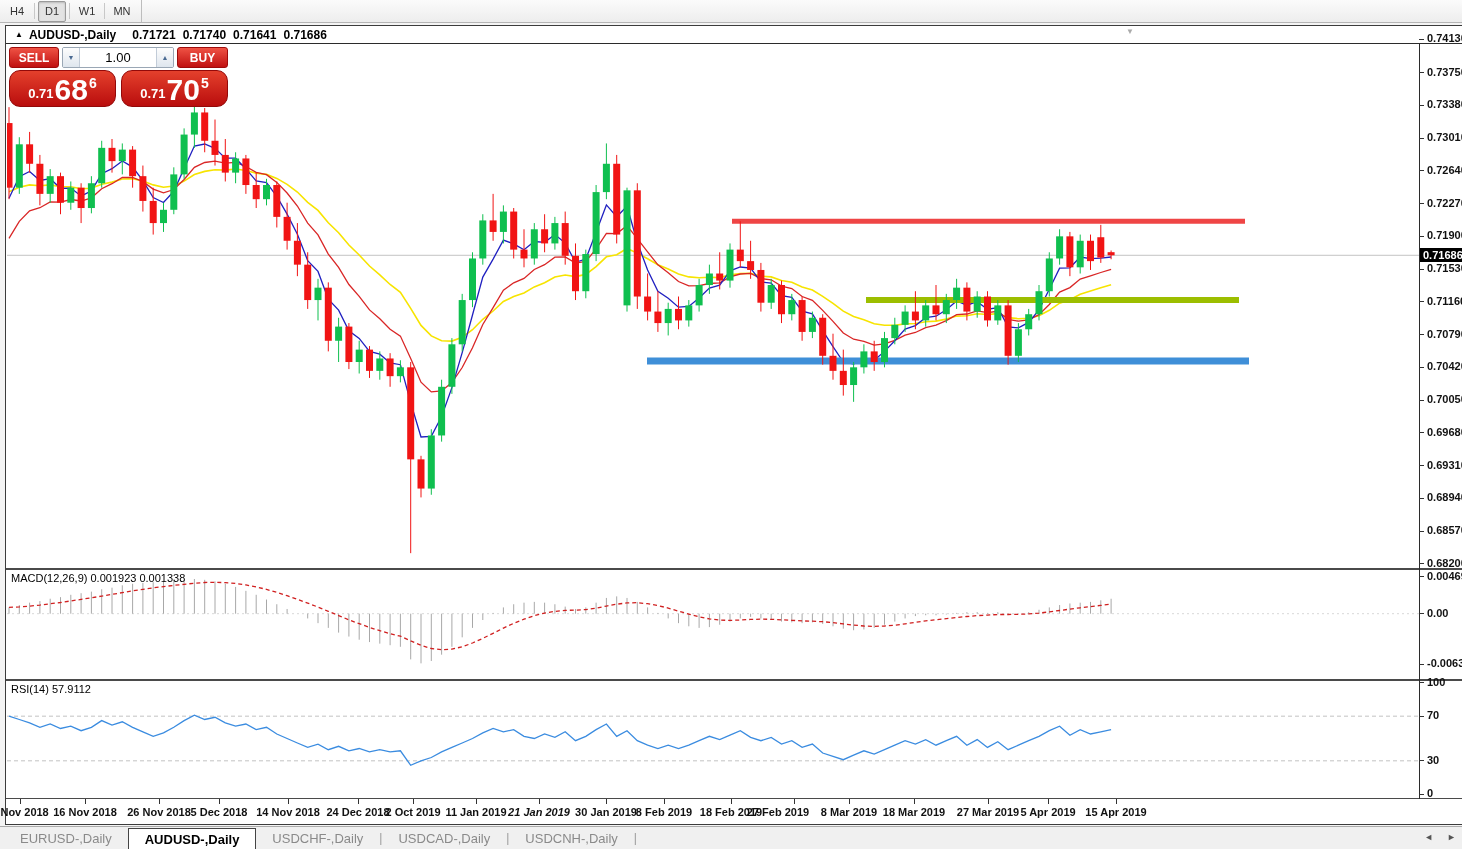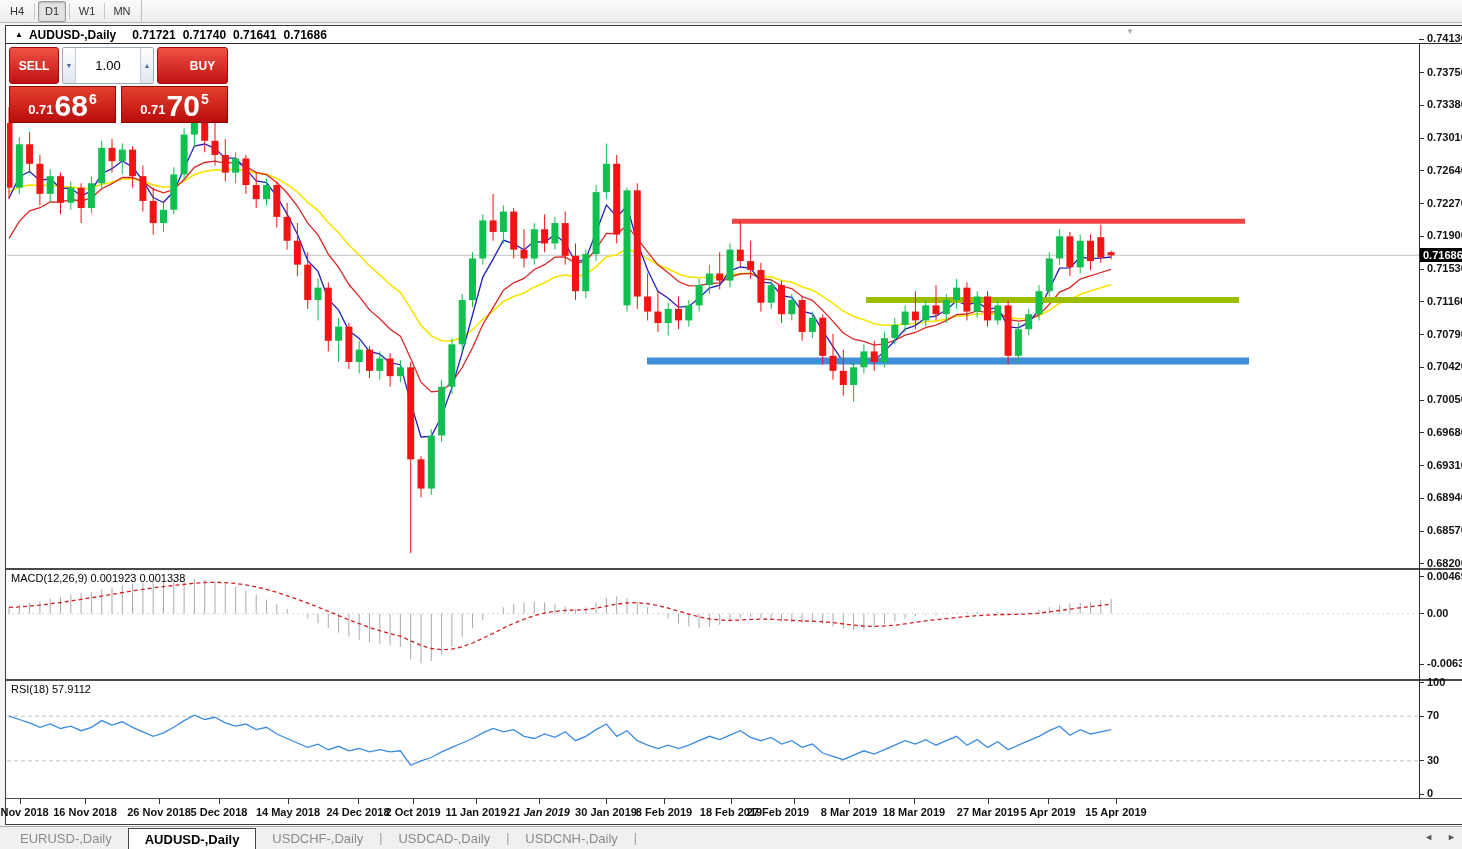--- a/index.html
+++ b/index.html
@@ -24,31 +24,31 @@
   .pane-label{position:absolute;font-size:11px;color:#000;z-index:5;}
   
   .axlabel{position:absolute;left:1421px;font-size:11px;font-weight:bold;color:#111;white-space:nowrap;}
   .axtick{position:absolute;left:1413px;width:5px;height:1px;background:#333;}
   #curpx{position:absolute;left:1414px;width:46px;height:14px;background:#000;color:#fff;font-size:11px;font-weight:bold;text-align:left;padding-left:3px;line-height:14px;box-sizing:border-box;}
   
   .dtick{position:absolute;top:773px;width:1px;height:5px;background:#333;}
   .dlabel{position:absolute;top:780px;transform:translateX(-50%);font-size:11px;font-weight:bold;color:#111;white-space:nowrap;}
   
   #tradepanel{position:absolute;left:3px;top:21px;width:219px;z-index:10;}
-  .tp-row1{display:flex;height:37px;}
+  .tp-row1{display:flex;height:21px;}
   .tp-btn{background:linear-gradient(#ef5244,#c01111);color:#fff;font-size:12px;font-weight:bold;border:1px solid #9e0b0b;border-radius:3px;display:flex;align-items:center;justify-content:center;cursor:default;}
   #sellbtn{width:48px;}
-  #buybtn{width:49px;padding-left:20px;}
+  #buybtn{width:49px;}
   .vol-group{display:flex;margin:0 3px;flex:1;border:1px solid #9aa7b5;border-radius:2px;overflow:hidden;background:#fff;}
   .spin{width:16px;background:linear-gradient(#fdfdfd,#dfe6ee);display:flex;align-items:center;justify-content:center;font-size:7px;color:#4a6a92;cursor:default;}
   .spin.left{border-right:1px solid #c2ccd8;}
   .spin.right{border-left:1px solid #c2ccd8;}
   #volinput{flex:1;border:none;outline:none;font-size:13px;text-align:center;font-family:"Liberation Sans",sans-serif;color:#000;width:60px;}
   .tp-row2{display:flex;margin-top:2px;gap:5px;}
-  .px-box{flex:1;height:34px;background:linear-gradient(#e4402c,#b90d0d);border:1px solid #930909;border-radius:0;color:#fff;display:flex;align-items:flex-end;justify-content:center;padding-bottom:1px;cursor:default;}
+  .px-box{flex:1;height:34px;background:linear-gradient(#e4402c,#b90d0d);border:1px solid #930909;border-radius:11px;color:#fff;display:flex;align-items:flex-end;justify-content:center;padding-bottom:1px;cursor:default;}
   .px-small{font-size:13px;font-weight:bold;margin:0 1px 4px 0;}
   .px-big{font-size:30px;font-weight:bold;line-height:30px;}
   .px-sup{font-size:14px;font-weight:bold;margin:0 0 14px 1px;}
   
   #tabbar{position:absolute;left:0;top:826px;width:1462px;height:23px;background:#f0f0f0;border-top:1px solid #aaa;display:flex;align-items:flex-end;padding-left:4px;box-sizing:border-box;}
   .tab{height:21px;display:flex;align-items:center;padding:0 16px;font-size:13px;color:#8a8a8a;cursor:default;}
   .tab.active{background:#fff;border:1px solid #444;border-bottom:1px solid #fff;font-weight:bold;color:#000;margin-bottom:-1px;height:22px;box-sizing:border-box;}
   .tabsep{color:#999;font-size:12px;align-self:center;}
   #tabscroll{position:absolute;right:6px;top:5px;display:flex;gap:14px;color:#555;font-size:9px;}
   #tabscroll span{cursor:default;}
@@ -442,21 +442,21 @@
         <line x1="1062.9" y1="43.7" x2="1062.9" y2="33.456" stroke="#a8a8a8" stroke-width="1"></line>
         <line x1="1073.2" y1="43.7" x2="1073.2" y2="32.668000000000006" stroke="#a8a8a8" stroke-width="1"></line>
         <line x1="1083.5" y1="43.7" x2="1083.5" y2="31.880000000000003" stroke="#a8a8a8" stroke-width="1"></line>
         <line x1="1093.8000000000002" y1="43.7" x2="1093.8000000000002" y2="30.304000000000002" stroke="#a8a8a8" stroke-width="1"></line>
         <line x1="1104.1000000000001" y1="43.7" x2="1104.1000000000001" y2="28.728" stroke="#a8a8a8" stroke-width="1"></line>
         <polyline points="2,37.4 12.3,36.9 22.6,36.1 32.900000000000006,35.1 43.2,33.8 53.5,32.5 63.800000000000004,30.9 74.10000000000001,29.4 84.4,27.8 94.7,26.1 105,24.4 115.30000000000001,22.6 125.60000000000001,20.8 135.9,19.3 146.20000000000002,17.9 156.5,16.6 166.8,15.4 177.10000000000002,14.3 187.4,13.2 197.70000000000002,12.5 208,12.3 218.3,12.6 228.60000000000002,13.5 238.9,14.9 249.20000000000002,16.9 259.5,19.4 269.8,22.4 280.1,25.7 290.40000000000003,29.3 300.70000000000005,33.1 311,37.1 321.3,41.3 331.6,45.6 341.90000000000003,49.8 352.20000000000005,53.7 362.5,57.4 372.8,60.7 383.1,63.6 393.40000000000003,66.2 403.70000000000005,70.9 414,75.3 424.3,78.5 434.6,79.7 444.90000000000003,79.1 455.20000000000005,76.8 465.50000000000006,73.0 475.8,68.4 486.1,63.3 496.40000000000003,58.1 506.70000000000005,53.3 517,49.2 527.3000000000001,45.7 537.6,43.1 547.9000000000001,41.4 558.2,40.4 568.5,40.1 578.8000000000001,39.6 589.1,38.2 599.4000000000001,36.1 609.7,34.2 620,32.9 630.3000000000001,32.7 640.6,33.7 650.9000000000001,35.5 661.2,38.1 671.5,41.1 681.8000000000001,44.1 692.1,46.9 702.4000000000001,48.9 712.7,50.1 723,50.4 733.3000000000001,50.0 743.6,49.4 753.9000000000001,49.2 764.2,49.3 774.5,49.8 784.8000000000001,50.3 795.1,50.9 805.4000000000001,51.2 815.7,51.7 826,52.6 836.3000000000001,53.9 846.6,55.1 856.9000000000001,56.0 867.2,56.4 877.5000000000001,56.0 887.8000000000001,55.2 898.1,53.8 908.4000000000001,52.3 918.7,50.9 929.0000000000001,49.7 939.3000000000001,48.7 949.6,47.5 959.9000000000001,46.5 970.2,45.6 980.5000000000001,45.1 990.8000000000001,44.5 1001.1,44.5 1011.4000000000001,44.3 1021.7,43.9 1032,43.1 1042.3000000000002,41.9 1052.6000000000001,40.5 1062.9,39.1 1073.2,37.8 1083.5,36.6 1093.8000000000002,35.4 1104.1000000000001,34.0" fill="none" stroke="#d02020" stroke-width="1.3" stroke-dasharray="4,3"></polyline>
       </svg>
 
     <div class="hsep" style="top:653px"></div>
     <div class="pane-label" style="top:657px;left:5px">
-      <span>RSI(18)</span> <span>57.9112</span>
+      <span>RSI(14)</span> <span>57.9112</span>
     </div>
     <svg id="svgRsi" style="top:655px" width="1412" height="117" viewBox="0 0 1412 117">
         <line x1="0" y1="35.17999999999999" x2="1412" y2="35.17999999999999" stroke="#c2c2c2" stroke-width="1" stroke-dasharray="4,3"></line>
         <line x1="0" y1="79.82" x2="1412" y2="79.82" stroke="#c2c2c2" stroke-width="1" stroke-dasharray="4,3"></line>
         <polyline points="2,35.2 12.3,38.5 22.6,41.9 32.900000000000006,46.3 43.2,43.0 53.5,47.5 63.800000000000004,45.2 74.10000000000001,49.7 84.4,46.3 94.7,39.6 105,44.1 115.30000000000001,40.8 125.60000000000001,46.3 135.9,50.8 146.20000000000002,55.3 156.5,51.9 166.8,46.3 177.10000000000002,39.6 187.4,34.1 197.70000000000002,38.5 208,36.3 218.3,41.9 228.60000000000002,45.2 238.9,43.0 249.20000000000002,48.6 259.5,46.3 269.8,53.0 280.1,57.5 290.40000000000003,62.0 300.70000000000005,66.4 311,63.1 321.3,68.7 331.6,65.3 341.90000000000003,69.8 352.20000000000005,67.5 362.5,70.9 372.8,68.7 383.1,70.9 393.40000000000003,69.8 403.70000000000005,84.3 414,79.8 424.3,76.5 434.6,70.9 444.90000000000003,66.4 455.20000000000005,62.0 465.50000000000006,57.5 475.8,51.9 486.1,47.5 496.40000000000003,50.8 506.70000000000005,48.6 517,55.3 527.3000000000001,57.5 537.6,53.0 547.9000000000001,56.4 558.2,50.8 568.5,59.7 578.8000000000001,55.3 589.1,48.6 599.4000000000001,43.0 609.7,55.3 620,49.7 630.3000000000001,59.7 640.6,64.2 650.9000000000001,67.5 661.2,64.2 671.5,67.5 681.8000000000001,64.2 692.1,59.7 702.4000000000001,55.3 712.7,58.6 723,54.2 733.3000000000001,49.7 743.6,56.4 753.9000000000001,59.7 764.2,56.4 774.5,63.1 784.8000000000001,59.7 795.1,66.4 805.4000000000001,63.1 815.7,72.0 826,75.4 836.3000000000001,78.7 846.6,74.2 856.9000000000001,69.8 867.2,73.1 877.5000000000001,68.7 887.8000000000001,64.2 898.1,59.7 908.4000000000001,63.1 918.7,58.6 929.0000000000001,64.2 939.3000000000001,59.7 949.6,55.3 959.9000000000001,64.2 970.2,58.6 980.5000000000001,66.4 990.8000000000001,60.8 1001.1,68.7 1011.4000000000001,64.2 1021.7,59.7 1032,55.3 1042.3000000000002,49.7 1052.6000000000001,45.2 1062.9,54.2 1073.2,48.6 1083.5,53.0 1093.8000000000002,50.8 1104.1000000000001,48.7" fill="none" stroke="#3b8ce0" stroke-width="1.3"></polyline>
       </svg>
 
     <div class="hsep" style="top:772px;height:1px"></div>
     <div class="axisline"></div>
     <div id="axiscol"></div>
@@ -512,21 +512,21 @@
       <div class="axlabel" style="top: 761.3px;">0</div>
       <div class="dtick" style="left: 14px;"></div>
       <div class="dlabel" style="left: 14px;">7 Nov 2018</div>
       <div class="dtick" style="left: 79px;"></div>
       <div class="dlabel" style="left: 79px;">16 Nov 2018</div>
       <div class="dtick" style="left: 153px;"></div>
       <div class="dlabel" style="left: 153px;">26 Nov 2018</div>
       <div class="dtick" style="left: 213px;"></div>
       <div class="dlabel" style="left: 213px;">5 Dec 2018</div>
       <div class="dtick" style="left: 282px;"></div>
-      <div class="dlabel" style="left: 282px;">14 May 2018</div>
+      <div class="dlabel" style="left: 282px;">14 Nov 2018</div>
       <div class="dtick" style="left: 352px;"></div>
       <div class="dlabel" style="left: 352px;">24 Dec 2018</div>
       <div class="dtick" style="left: 407px;"></div>
       <div class="dlabel" style="left: 407px;">2 Oct 2019</div>
       <div class="dtick" style="left: 470px;"></div>
       <div class="dlabel" style="left: 470px;">11 Jan 2019</div>
       <div class="dtick" style="left: 533px;"></div>
       <div class="dlabel" style="left: 533px; font-style: italic;">21 Jan 2019</div>
       <div class="dtick" style="left: 600px;"></div>
       <div class="dlabel" style="left: 600px;">30 Jan 2019</div>

